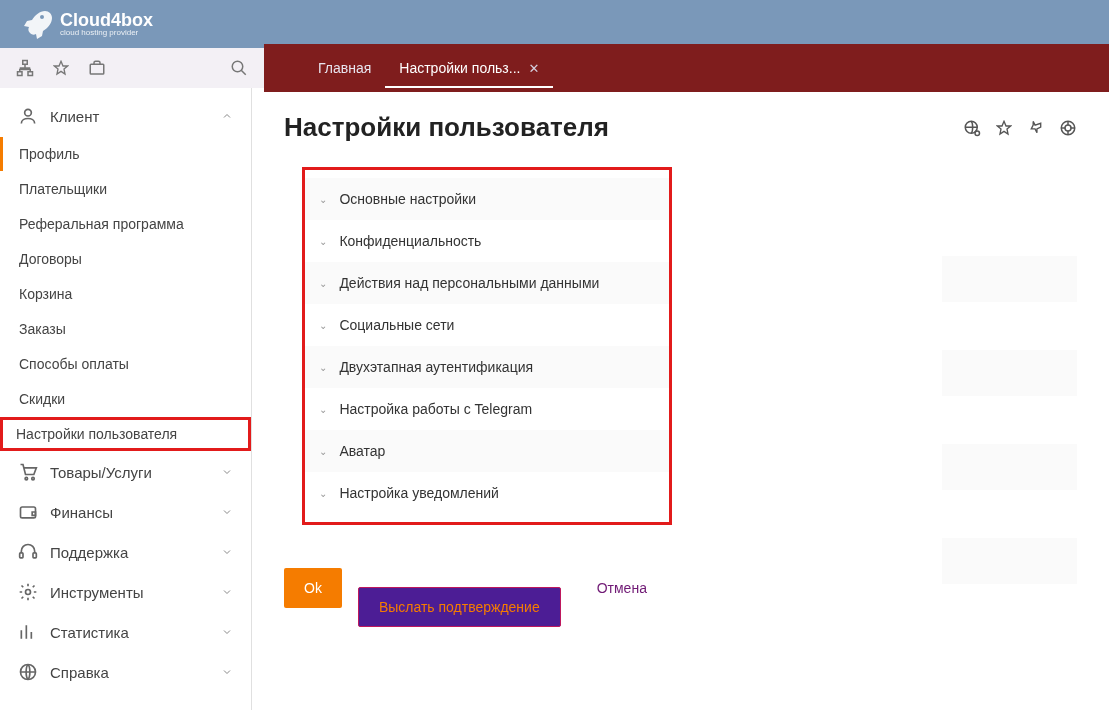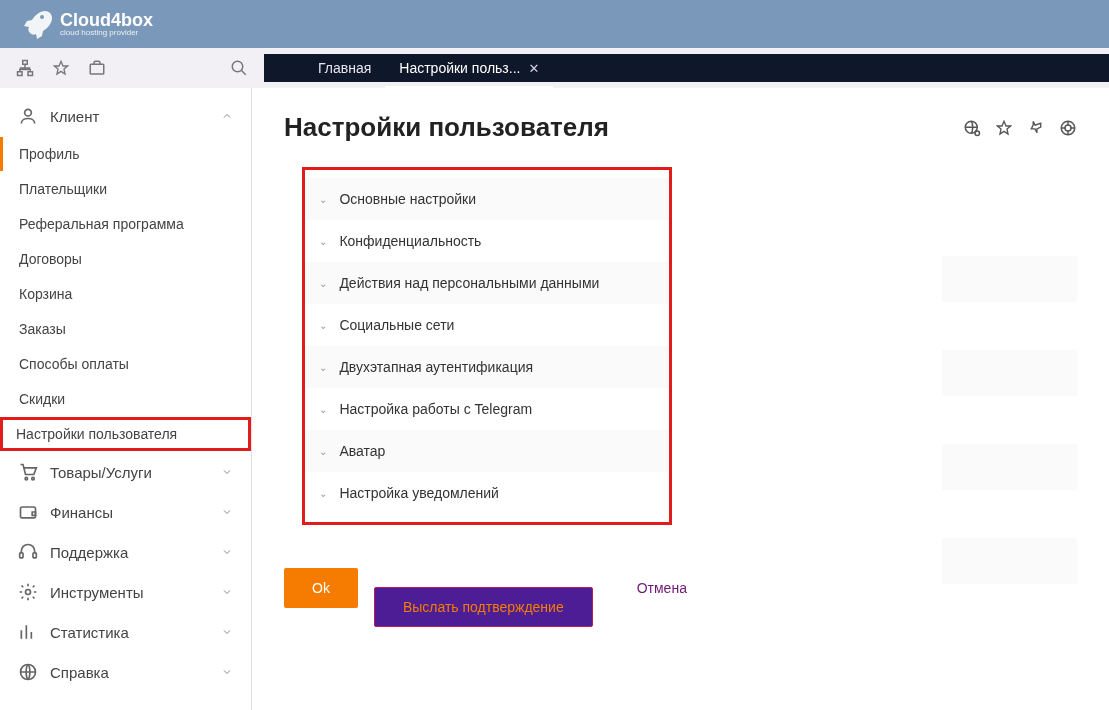--- a/index.html
+++ b/index.html
@@ -9,21 +9,21 @@
 .logo { display: flex; align-items: center; gap: 8px; }
 .logo-icon { width: 32px; height: 32px; }
 .logo-text { display: flex; flex-direction: column; line-height: 1; }
 .logo-title { font-size: 18px; font-weight: 600; }
 .logo-sub { font-size: 8px; opacity: 0.85; }
 
 .toolbar { background: #f3f0f5; height: 40px; display: flex; align-items: center; }
 .toolbar-left { display: flex; align-items: center; gap: 18px; padding: 0 16px; width: 264px; }
 .toolbar-icon { color: #777; cursor: pointer; width: 18px; height: 18px; display: flex; align-items: center; justify-content: center; }
 .toolbar-search { margin-left: auto; }
-.tabs-area { background: #0f172a; height: 28px; display: flex; align-items: center; flex: 1; padding-left: 40px; }
+.tabs-area { background: #7f1d1d; height: 48px; display: flex; align-items: center; flex: 1; padding-left: 40px; }
 .tab { color: #e8e4ee; padding: 0 14px; height: 40px; display: flex; align-items: center; font-size: 14px; cursor: pointer; position: relative; }
 .tab.active { color: #fff; box-shadow: inset 0 -2px 0 #fff; justify-content: flex-end; }
 .tab-close { margin-left: 8px; font-size: 13px; color: #d4cede; cursor: pointer; }
 
 .layout { display: flex; height: 622px; }
 .sidebar { width: 252px; border-right: 1px solid #e0e0e0; padding-top: 8px; overflow-y: auto; }
 .nav-group { }
 .nav-header { display: flex; align-items: center; padding: 10px 18px; cursor: pointer; color: #444; }
 .nav-header-icon { width: 20px; height: 20px; margin-right: 12px; color: #666; display:flex;align-items:center;justify-content:center; }
 .nav-header-label { flex: 1; font-size: 15px; }
@@ -42,21 +42,21 @@
 .settings-box { border: 3px solid #e21b1b; padding: 8px 0; margin-left: 18px; width: 370px; }
 .setting-row { display: flex; align-items: center; padding: 13px 14px; cursor: pointer; font-size: 14px; color: #333; }
 .setting-row:nth-child(odd) { background: #fafafa; }
 .setting-chevron { color: #999; margin-right: 12px; font-size: 10px; }
 
 .righthand-stripes { position: absolute; left: 690px; right: 32px; top: 168px; }
 .stripe { height: 46px; background: #fafafa; margin-bottom: 1px; }
 .stripe.alt { background: #fff; }
 
 .footer-buttons { display: flex; align-items: center; gap: 16px; margin-top: 24px; }
-.btn { height: 40px; padding: 0 28px; border-radius: 2px; font-size: 14px; cursor: pointer; display: inline-flex; align-items: center; border: none; }
+.btn { height: 40px; padding: 0 20px; border-radius: 2px; font-size: 14px; cursor: pointer; display: inline-flex; align-items: center; border: none; }
 .btn-primary { background: #f57c00; color: #fff; }
 .btn-outline { background: #4c1d95; border: 1px solid #be185d; color: #f57c00; margin-top: 38px; }
 .btn-text { background: none; color: #701a75; }
 
 svg { display: block; }
 </style>
 </head>
 <body>
 
 <div class="topbar">

